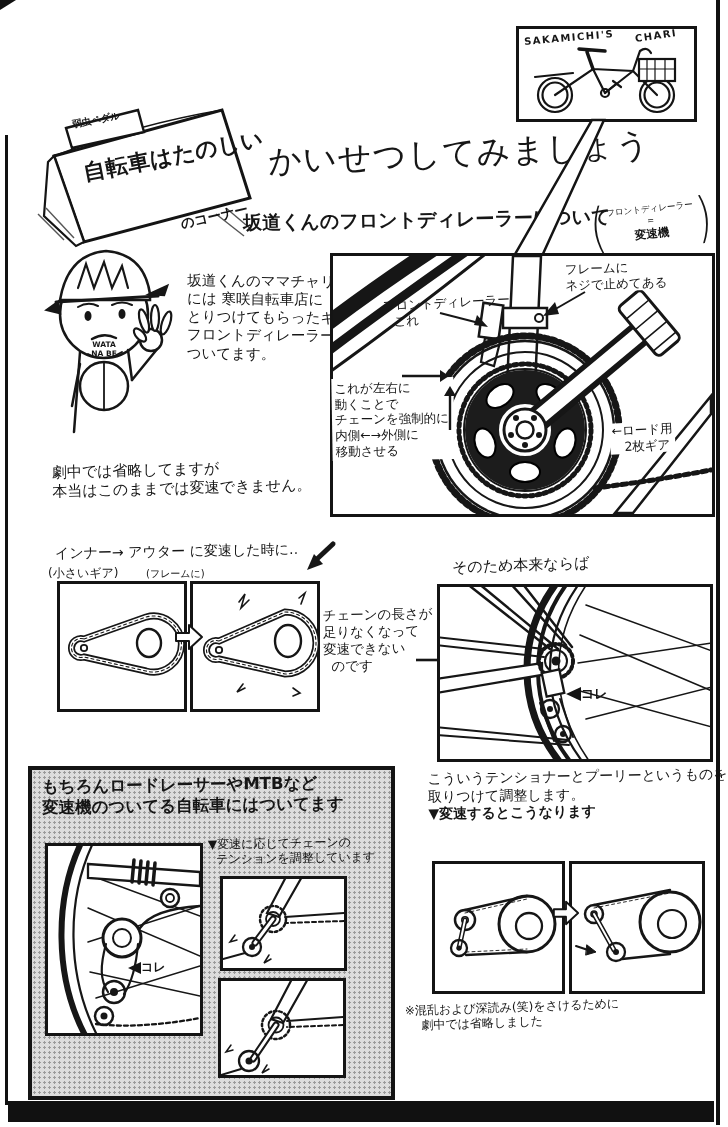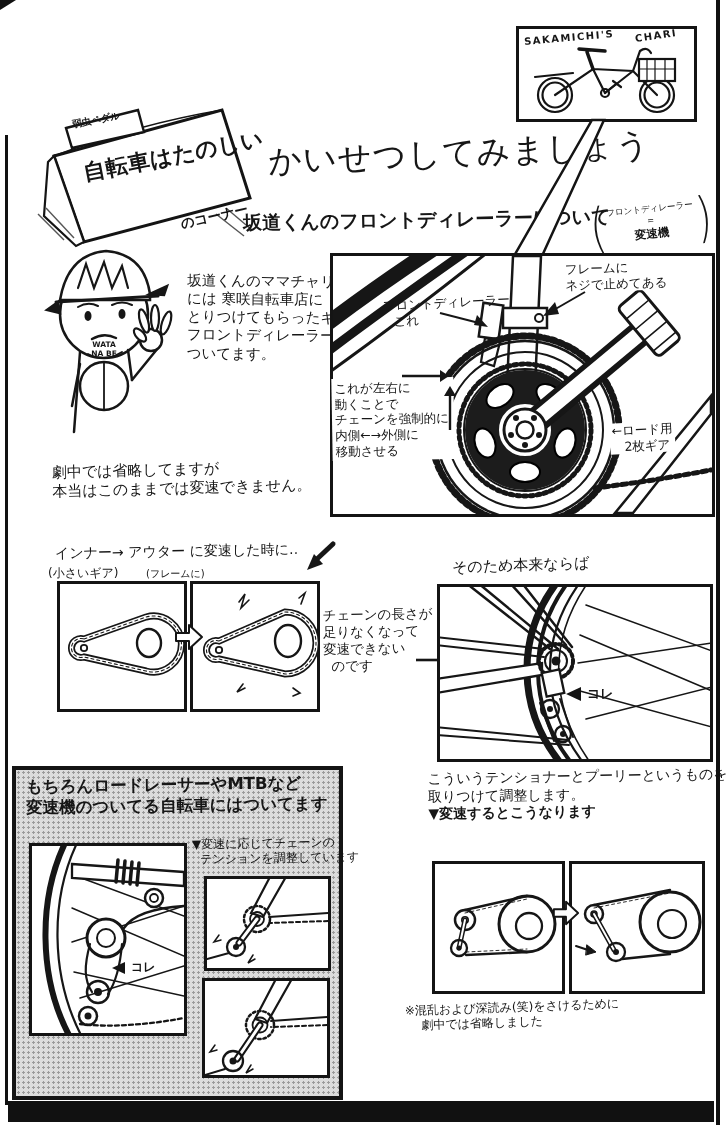--- a/index.html
+++ b/index.html
@@ -4,21 +4,21 @@
 <style>
   html,body{margin:0;padding:0;background:#e8e8e8;}
   .page{position:relative;width:728px;height:1127px;background:#ffffff;overflow:hidden;
         font-family:"DejaVu Sans",sans-serif;color:#161616;}
   .abs{position:absolute;}
   .t{color:#161616;white-space:nowrap;line-height:1.25;}
   .panel{position:absolute;background:#fff;border:3px solid #141414;box-sizing:border-box;}
   .panel svg{display:block;}
   .tri-left{display:inline-block;width:0;height:0;border-top:7px solid transparent;
             border-bottom:7px solid transparent;border-right:15px solid #141414;}
-  .korelabel{display:flex;align-items:center;gap:6px;font-weight:bold;font-size:13px;}
+  .korelabel{display:flex;align-items:center;font-weight:bold;font-size:13px;}
   .halftone{background-color:#dcdcdc;
     background-image:radial-gradient(circle,#9a9a9a 1px,rgba(0,0,0,0) 1.15px);
     background-size:5px 5px;}
   .edge{position:absolute;background:#111;}
   svg{overflow:visible;}
 </style>
 </head>
 <body>
 
 <div class="page">
@@ -335,21 +335,21 @@
   </div>
   <svg class="abs" style="left:552px;top:899px;z-index:5;" width="28" height="28" viewBox="0 0 30 30">
     <polygon points="2,11 15,11 15,3 28,15 15,27 15,19 2,19" fill="#fff" stroke="#141414" stroke-width="2" stroke-linejoin="round"></polygon>
   </svg>
 
   <div class="abs" style="left:405px;top:1000px;font-size:12px;line-height:22px;transform:rotate(-2deg);">
     <div class="t">※混乱および深読み(笑)をさけるために</div>
     <div class="t" style="padding-left:16px;">劇中では省略しました</div>
   </div>
 
-  <div class="abs halftone" style="left:12px;top:766px;width:331px;height:334px;border:4px solid #141414;box-sizing:border-box;">
+  <div class="abs halftone" style="left:28px;top:766px;width:367px;height:334px;border:4px solid #141414;box-sizing:border-box;">
     <div class="abs" style="left:10px;top:5px;font-size:16.5px;font-weight:bold;line-height:29px;transform:rotate(-0.8deg);">
       <div class="t">もちろんロードレーサーやMTBなど</div>
       <div class="t">変速機のついてる自転車にはついてます</div>
     </div>
     <div class="abs" style="left:13px;top:73px;width:158px;height:193px;background:#fff;border:3px solid #141414;box-sizing:border-box;overflow:hidden;">
       <svg width="152" height="187" viewBox="0 0 152 187" fill="none" stroke="#161616" stroke-linecap="round">
         <path d="M34 -5 C6 52 6 132 38 191" stroke-width="6"></path>
         <path d="M46 -5 C18 52 18 130 50 191" stroke-width="2.2"></path>
         <g stroke-width="1.5">
           <line x1="44" y1="30" x2="152" y2="70"></line>

